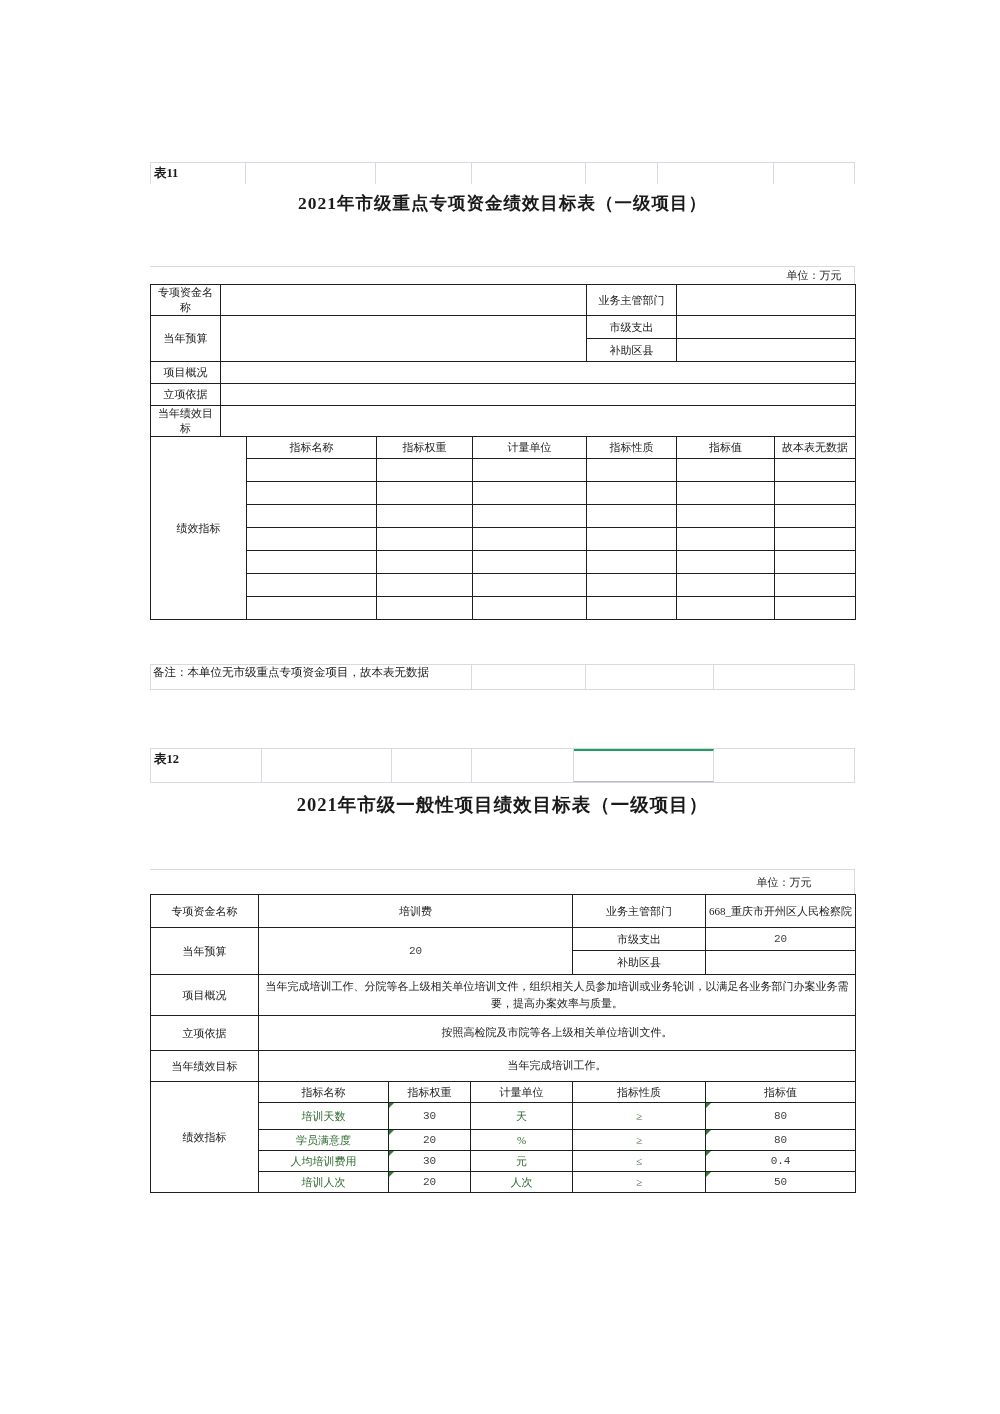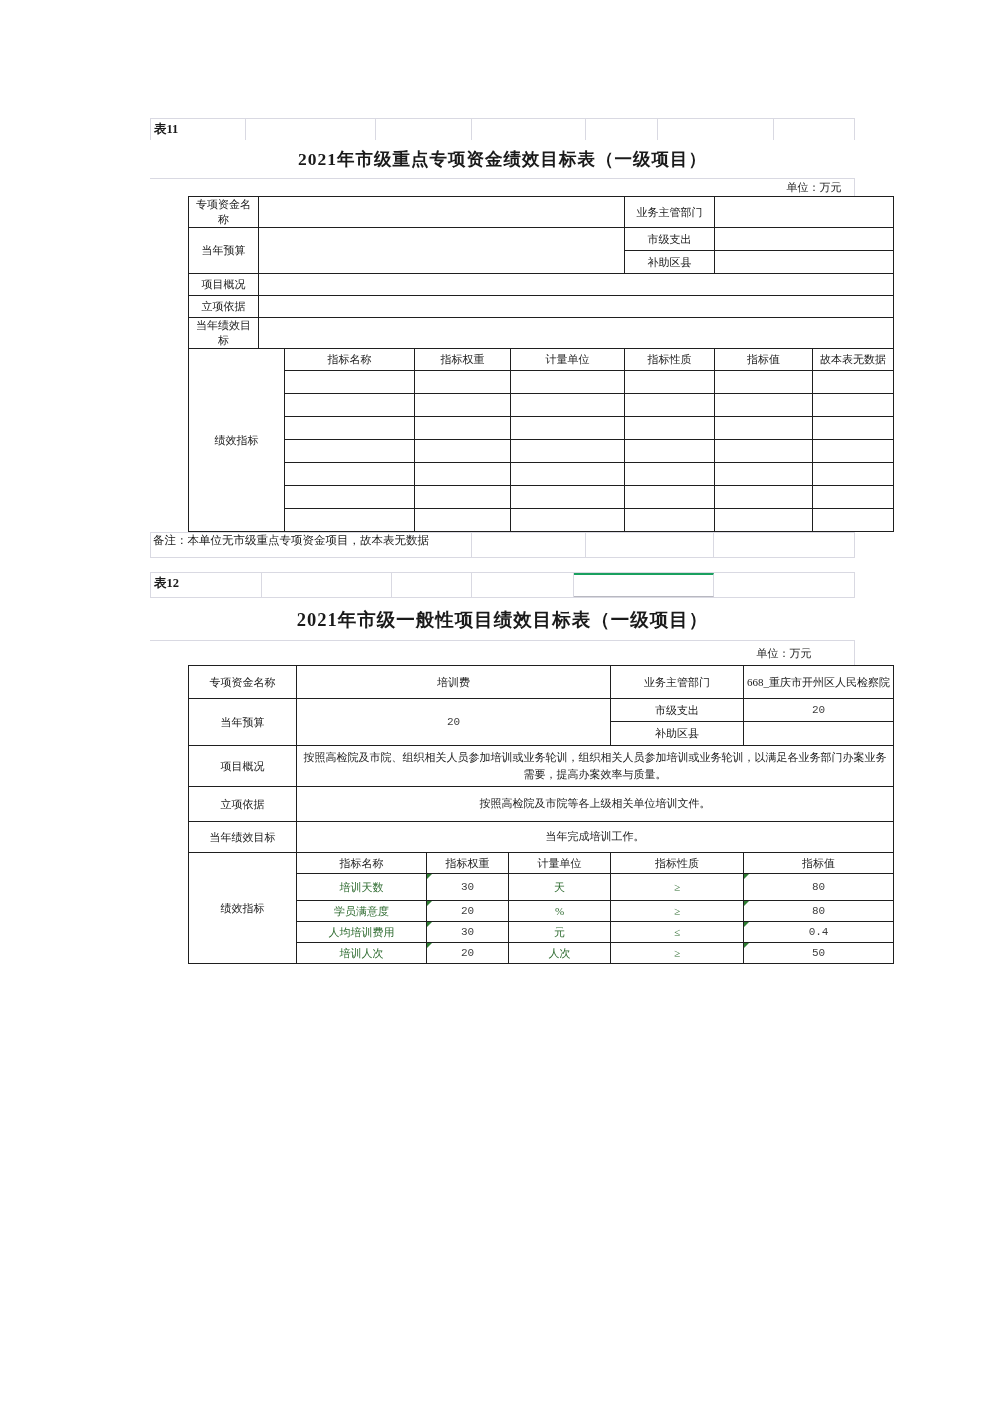--- a/index.html
+++ b/index.html
@@ -11,53 +11,53 @@
   *{box-sizing:border-box;}
   html,body{margin:0;padding:0;}
   body{
     width:1000px;height:1414px;background:#ffffff;position:relative;
     font-family:"Liberation Serif","DejaVu Serif",serif;
     color:#1a1a1a;
   }
   .sheet{position:absolute;left:150px;top:118px;width:705px;}
 
   
-  .faint-row{display:grid;border-top:1px solid var(--grid-faint);}
+  .faint-row{display:grid;border-top:1px solid var(--grid-faint);margin-top:44px;}
   .faint-row .fcell{border-right:1px solid var(--grid-faint);border-left:0;position:relative;}
   .faint-row .fcell:first-child{border-left:1px solid var(--grid-faint);}
   .faint-row.bordered-bottom{border-bottom:1px solid var(--grid-faint);}
   .cols-t11{grid-template-columns:96px 130px 96px 114px 72px 116px 81px;}
   .cols-t12{grid-template-columns:112px 130px 80px 102px 140px 141px;}
   .cols-note{grid-template-columns:322px 114px 128px 141px;}
 
   .sheet-tag{
     font-family:"Liberation Serif","DejaVu Serif",serif;
     font-weight:bold;font-size:12.5px;line-height:21px;padding-left:3px;white-space:nowrap;
   }
   .row-tag{height:22px;}
-  .row-tag12{height:26px;}
+  .row-tag12{height:35px;}
 
   .title-row{display:flex;align-items:center;justify-content:center;}
   .t11-title{height:38px;}
   .t12-title{height:42px;text-align:right;}
   .doc-title{
     font-weight:bold;font-size:17.5px;letter-spacing:1px;white-space:nowrap;
     font-family:"Liberation Serif","DejaVu Serif",serif;
   }
   .t12-title .doc-title{font-size:18.5px;}
 
   .unit-row{align-items:center;}
   .unit-row-t11{height:18px;}
   .unit-row-t12{height:25px;}
   .unit-label{
     font-size:11px;white-space:nowrap;display:flex;align-items:center;justify-content:center;height:100%;
   }
 
   
-  table.main{border-collapse:collapse;table-layout:fixed;width:705px;margin-left:38px;}
+  table.main{border-collapse:collapse;table-layout:fixed;width:705px;}
   table.main td{
     border:1px solid var(--border-dark);
     font-size:11px;text-align:center;vertical-align:middle;
     padding:0 2px;overflow:hidden;position:relative;
   }
   td.longtext{font-size:10.5px;line-height:1.55;padding:2px 10px;}
   td.leftname{text-align:left;padding-left:4px;}
   .green-text{color:#2e6b30;}
   .num{color:#3d3d3d;font-family:Liberation Mono, monospace;font-size:10.5px;}
   .dept-val{font-size:10.5px;white-space:nowrap;}
@@ -269,21 +269,21 @@
       <td colspan="3" rowspan="2" class="num">20</td>
       <td>市级支出</td>
       <td class="num">20</td>
     </tr>
     <tr style="height:24px">
       <td>补助区县</td>
       <td></td>
     </tr>
     <tr style="height:41px">
       <td>项目概况</td>
-      <td colspan="5" class="longtext">按照高检院及市院、组织相关人员参加培训或业务轮训，组织相关人员参加培训或业务轮训，以满足各业务部门办案业务需要，提高办案效率与质量。</td>
+      <td colspan="5" class="longtext">当年完成培训工作、分院等各上级相关单位培训文件，组织相关人员参加培训或业务轮训，以满足各业务部门办案业务需要，提高办案效率与质量。</td>
     </tr>
     <tr style="height:35px">
       <td>立项依据</td>
       <td colspan="5" class="longtext">按照高检院及市院等各上级相关单位培训文件。</td>
     </tr>
     <tr style="height:31px">
       <td>当年绩效目标</td>
       <td colspan="5" class="longtext">当年完成培训工作。</td>
     </tr>
     <tr style="height:21px">

